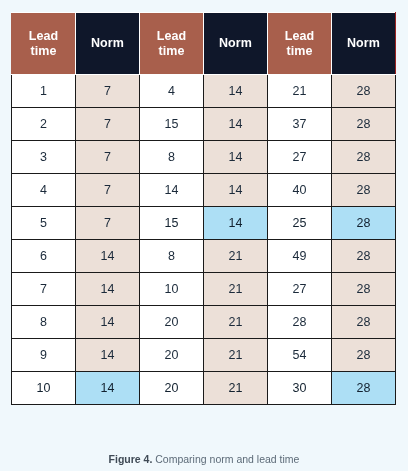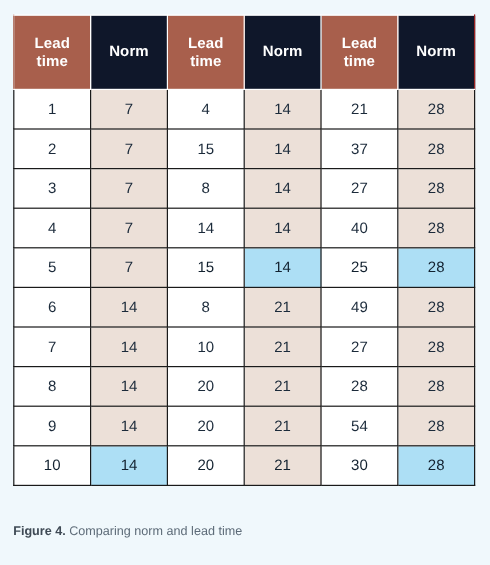--- a/index.html
+++ b/index.html
@@ -63,25 +63,26 @@
     border: 1px solid #1a1a1a;
     background: #ffffff;
   }
   tbody td.c-norm { background: #ece0d8; }
   tbody td.c-hl   { background: #addff5; }
   tbody td.c-bold { font-weight: normal; color: #12212f; }
 
   #caption {
     position: absolute;
     left: 11px;
-    top: 437px;
+    top: 453px;
     width: 386px;
     font-size: 10.5px;
     line-height: 1.3;
     color: #5d6b78;
+    text-align: center;
   }
   #caption .cap-label {
     font-weight: bold;
     color: #3f4a55;
   }
 </style>
 </head>
 <body>
 
 <div id="figure-block">

